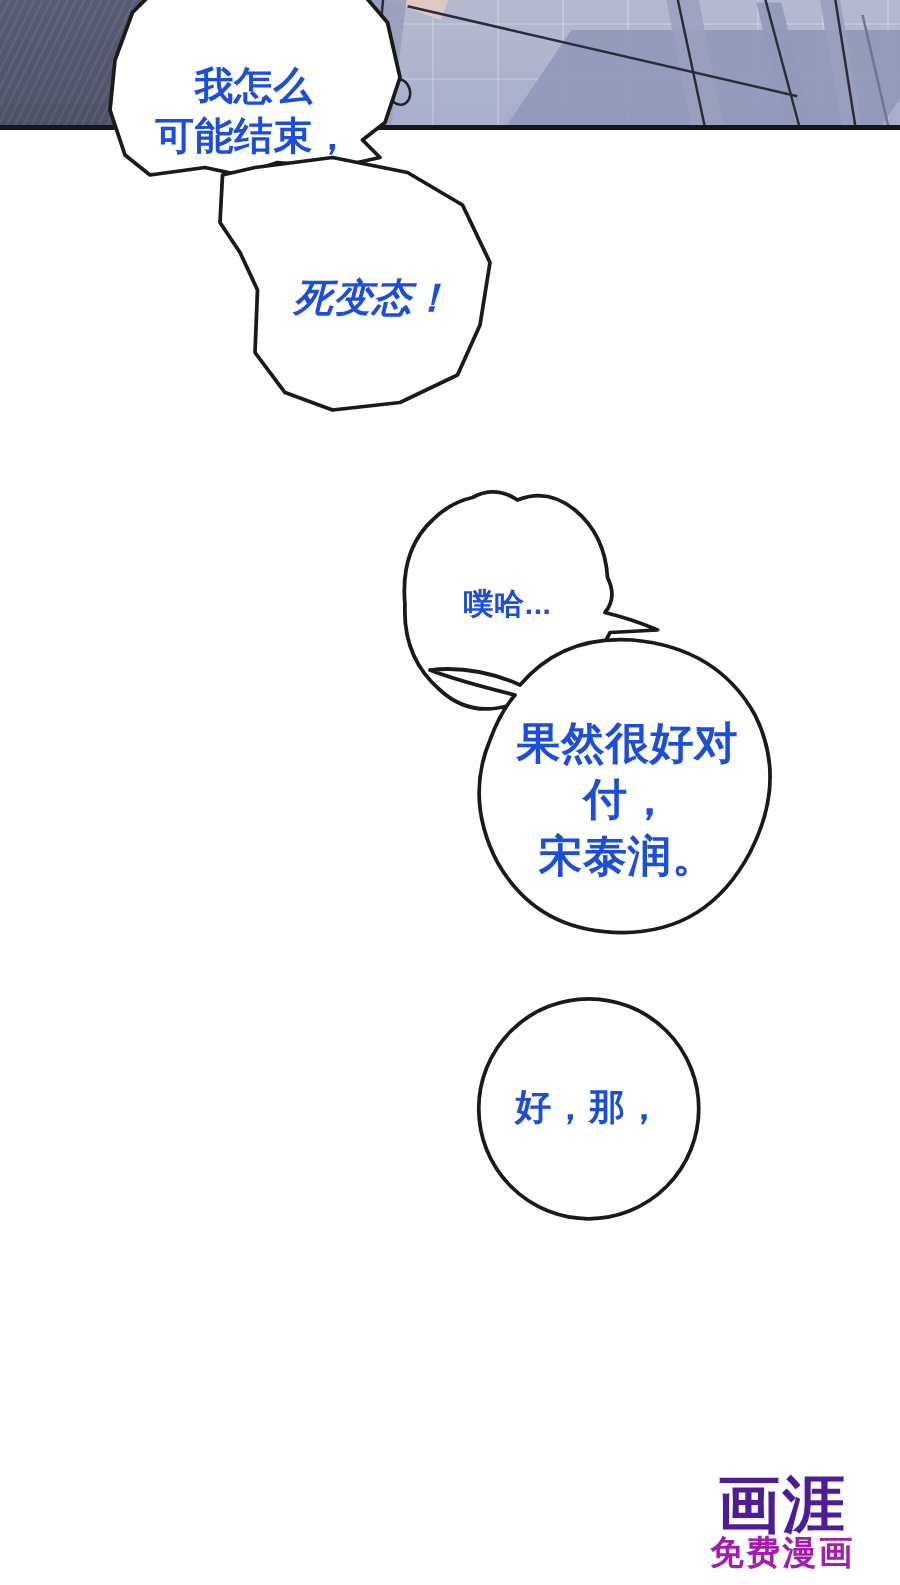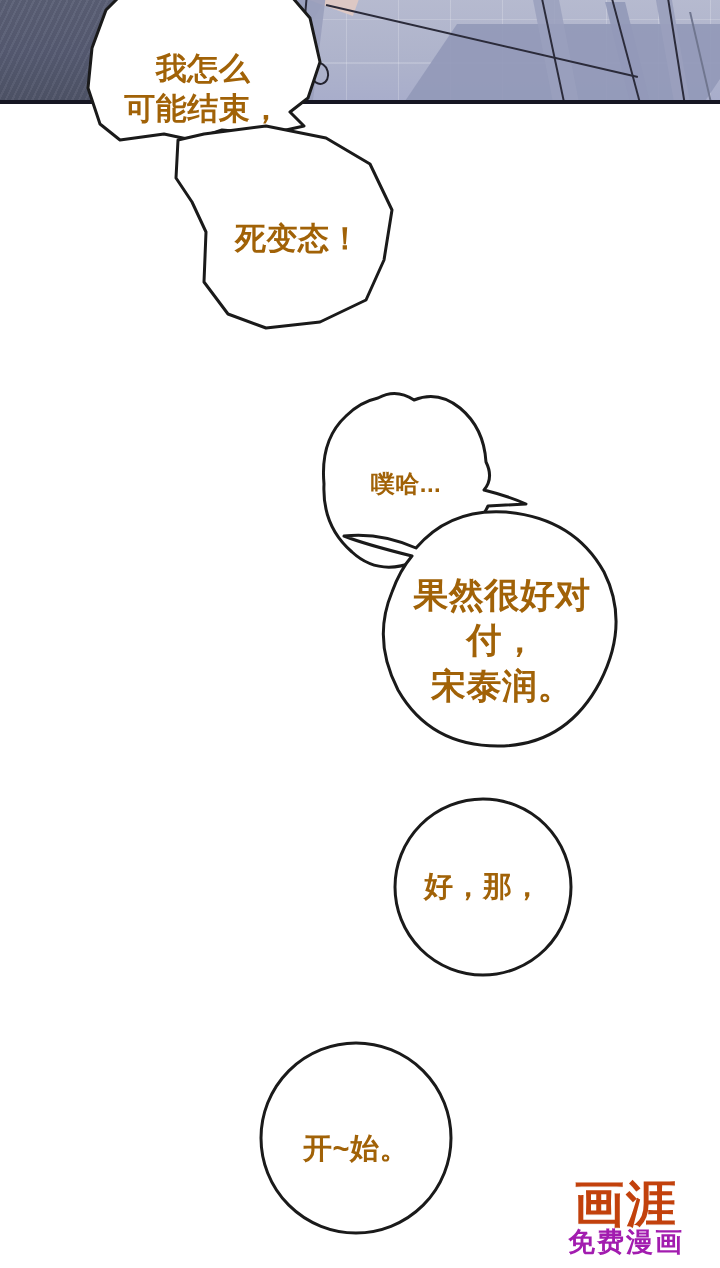--- a/index.html
+++ b/index.html
@@ -103,59 +103,59 @@
   .bubble {
     position: absolute;
     display: flex;
     align-items: center;
     justify-content: center;
   }
   .bubble svg { position:absolute; inset:0; width:100%; height:100%; overflow:visible; }
   .bubble-text {
     position: relative;
     z-index: 2;
-    color: #a16207;
+    color: #1d4ed8;
     font-weight: 700;
     text-align: center;
     line-height: 1.30;
     white-space: pre-line;
     letter-spacing: .5px;
   }
 
   #bubble-1 { left: 72px;  top: -16px;  width: 262px; height: 190px; }
   #bubble-1 .bubble-text { font-size: 31px; margin-top: 20px; }
 
   #bubble-2 { left: 170px; top: 132px; width: 232px; height: 200px; }
-  #bubble-2 .bubble-text { font-size: 31px; margin-top: 14px; margin-left: 24px; }
+  #bubble-2 .bubble-text { font-size: 31px; margin-top: 14px; margin-left: 24px; font-style: italic; }
 
   #bubble-3 { left: 318px; top: 392px; width: 182px; height: 178px; }
   #bubble-3 .bubble-text { font-size: 24px; margin-top: 6px; margin-left: -6px; }
 
   #bubble-4 { left: 378px; top: 510px; width: 248px; height: 240px; }
   #bubble-4 .bubble-text { font-size: 35px; margin-top: 20px; }
 
-  #bubble-5 { left: 392px; top: 796px; width: 182px; height: 182px; }
+  #bubble-5 { left: 380px; top: 796px; width: 182px; height: 182px; }
   #bubble-5 .bubble-text { font-size: 29px; }
 
   #bubble-6 { left: 258px; top: 1040px; width: 196px; height: 196px; }
   #bubble-6 .bubble-text { font-size: 29px; margin-top: 22px; }
 
   
   .watermark {
     position: absolute;
     right: 18px;
     bottom: 10px;
     width: 152px;
     text-align: center;
     user-select: none;
   }
   .wm-logo {
     font-size: 50px;
     font-weight: 700;
-    color: #c2410c;
+    color: #4c1d95;
     letter-spacing: 2px;
     line-height: 1.05;
     text-shadow: 0 1px 0 #f4f4f4;
   }
   .wm-sub {
     font-size: 27px;
     font-weight: 700;
     color: #a21caf;
     letter-spacing: 2px;
     line-height: 1.1;
@@ -228,25 +228,19 @@
 宋泰润。</div>
   </div>
 
   <div class="bubble" id="bubble-5">
     <svg viewBox="0 0 182 182" preserveAspectRatio="none">
       <ellipse cx="91" cy="91" rx="88" ry="88" fill="#ffffff" stroke="#1a1a1a" stroke-width="3"></ellipse>
     </svg>
     <div class="bubble-text">好，那，</div>
   </div>
 
-  <div class="bubble" id="bubble-6">
-    <svg viewBox="0 0 196 196" preserveAspectRatio="none">
-      <ellipse cx="98" cy="98" rx="95" ry="95" fill="#ffffff" stroke="#1a1a1a" stroke-width="3"></ellipse>
-    </svg>
-    <div class="bubble-text">开~始。</div>
-  </div>
 
   <div class="watermark">
     <div class="wm-logo">画涯</div>
     <div class="wm-sub">免费漫画</div>
   </div>
 
 </div>
 
 </body></html>

